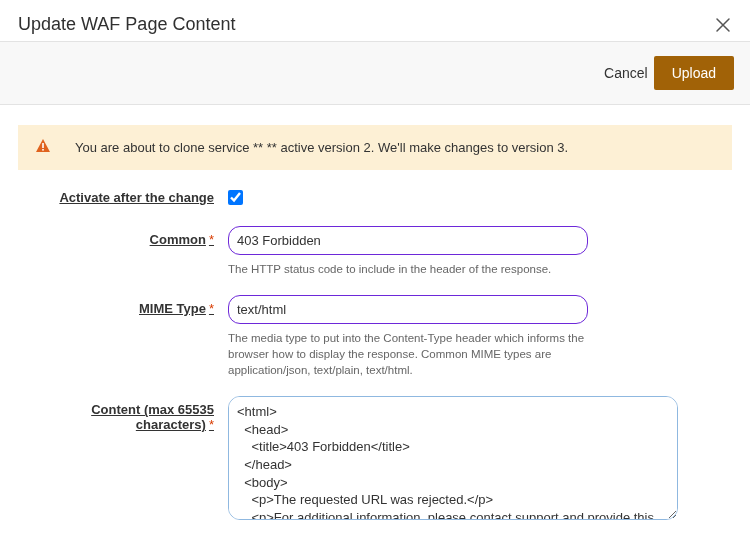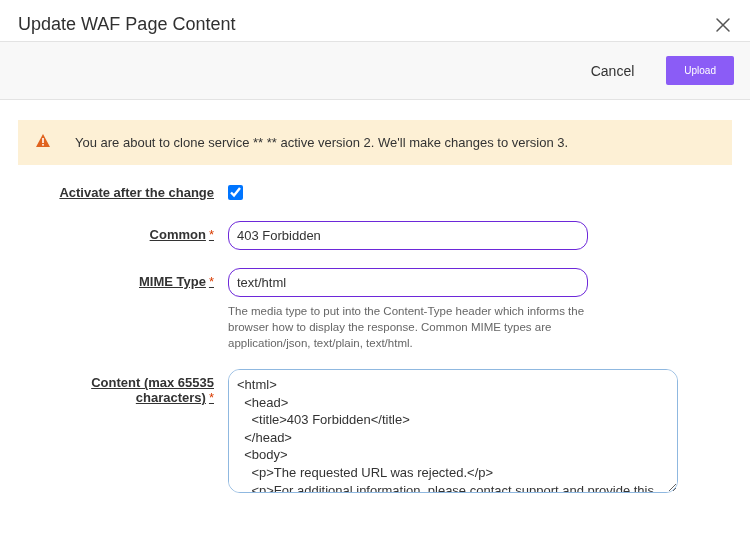--- a/index.html
+++ b/index.html
@@ -1,23 +1,23 @@
 <!DOCTYPE html>
 <html><head>
 <meta charset="utf-8">
 <style>
   * { box-sizing: border-box; margin: 0; padding: 0; }
   body { font-family: -apple-system, BlinkMacSystemFont, "Segoe UI", Arial, sans-serif; font-size: 13px; color: #333; background: #fff; width: 750px; }
   .modal { padding: 14px 18px 20px 18px; }
   .modal-header { display: flex; justify-content: space-between; align-items: center; margin-bottom: 6px; }
   .modal-title { font-size: 18px; font-weight: 400; color: #303030; }
   .close-x { width: 18px; height: 18px; cursor: pointer; display:flex; align-items:center; justify-content:center; }
-  .action-bar { background: #f8f8f8; border-top: 1px solid #e3e3e3; border-bottom: 1px solid #e3e3e3; padding: 14px 16px; display: flex; justify-content: flex-end; gap: 32px; align-items: center; margin: 0 -18px 20px -18px; }
+  .action-bar { background: #f8f8f8; border-top: 1px solid #e3e3e3; border-bottom: 1px solid #e3e3e3; padding: 14px 16px; display: flex; justify-content: flex-end; gap: 6px; align-items: center; margin: 0 -18px 20px -18px; }
   .btn-cancel { background: none; border: none; font-size: 14px; color: #333; cursor: pointer; }
-  .btn-primary { background: #8b5cf6; color: #fff; border: none; padding: 9px 18px; font-size: 10px; border-radius: 2px; cursor: pointer; }
+  .btn-primary { background: #a16207; color: #fff; border: none; padding: 9px 18px; font-size: 14px; border-radius: 2px; cursor: pointer; }
   .warning-banner { background: #fdf0d5; border: 1px solid #fdf0d5; padding: 12px 16px; display: flex; align-items: center; gap: 24px; margin-bottom: 14px; font-size: 13px; color: #333; }
   .form-row { display: flex; align-items: flex-start; margin-bottom: 18px; }
   .form-label { flex: 0 0 210px; text-align: right; padding-right: 14px; padding-top: 6px; font-size: 13px; font-weight: 600; color: #333; text-decoration: underline; }
   .req { color: #d83b01; margin-left: 3px; font-weight: normal; }
   .form-field { flex: 1; max-width: 360px; }
   .form-field.wide { max-width: 450px; }
   .input-text { width: 100%; border: 1px solid #6d28d9; padding: 6px 8px; font-size: 13px; color: #333; border-radius: 12px; }
   .helptext { font-size: 11.5px; color: #666; margin-top: 6px; line-height: 1.4; }
   .checkbox { width: 15px; height: 15px; margin-top: 6px; }
   textarea.input-text { height: 124px; resize: both; font-family: inherit; font-size: 13px; line-height: 1.35; border-color: #8fb8e0; }
@@ -56,20 +56,21 @@
     <div class="form-label">Activate after the change</div>
     <div class="form-field">
       <input type="checkbox" class="checkbox" checked="" style="">
     </div>
   </div>
 
   <div class="form-row">
     <div class="form-label"><span>Common</span><span class="req">*</span></div>
     <div class="form-field">
       <input type="text" class="input-text" value="403 Forbidden" style="">
+      <div class="helptext">The HTTP status code to include in the header of the response.</div>
     </div>
   </div>
 
   <div class="form-row">
     <div class="form-label"><span>MIME Type</span><span class="req">*</span></div>
     <div class="form-field">
       <input type="text" class="input-text" value="text/html" style="">
       <div class="helptext">The media type to put into the Content-Type header which informs the browser how to display the response. Common MIME types are application/json, text/plain, text/html.</div>
     </div>
   </div>

